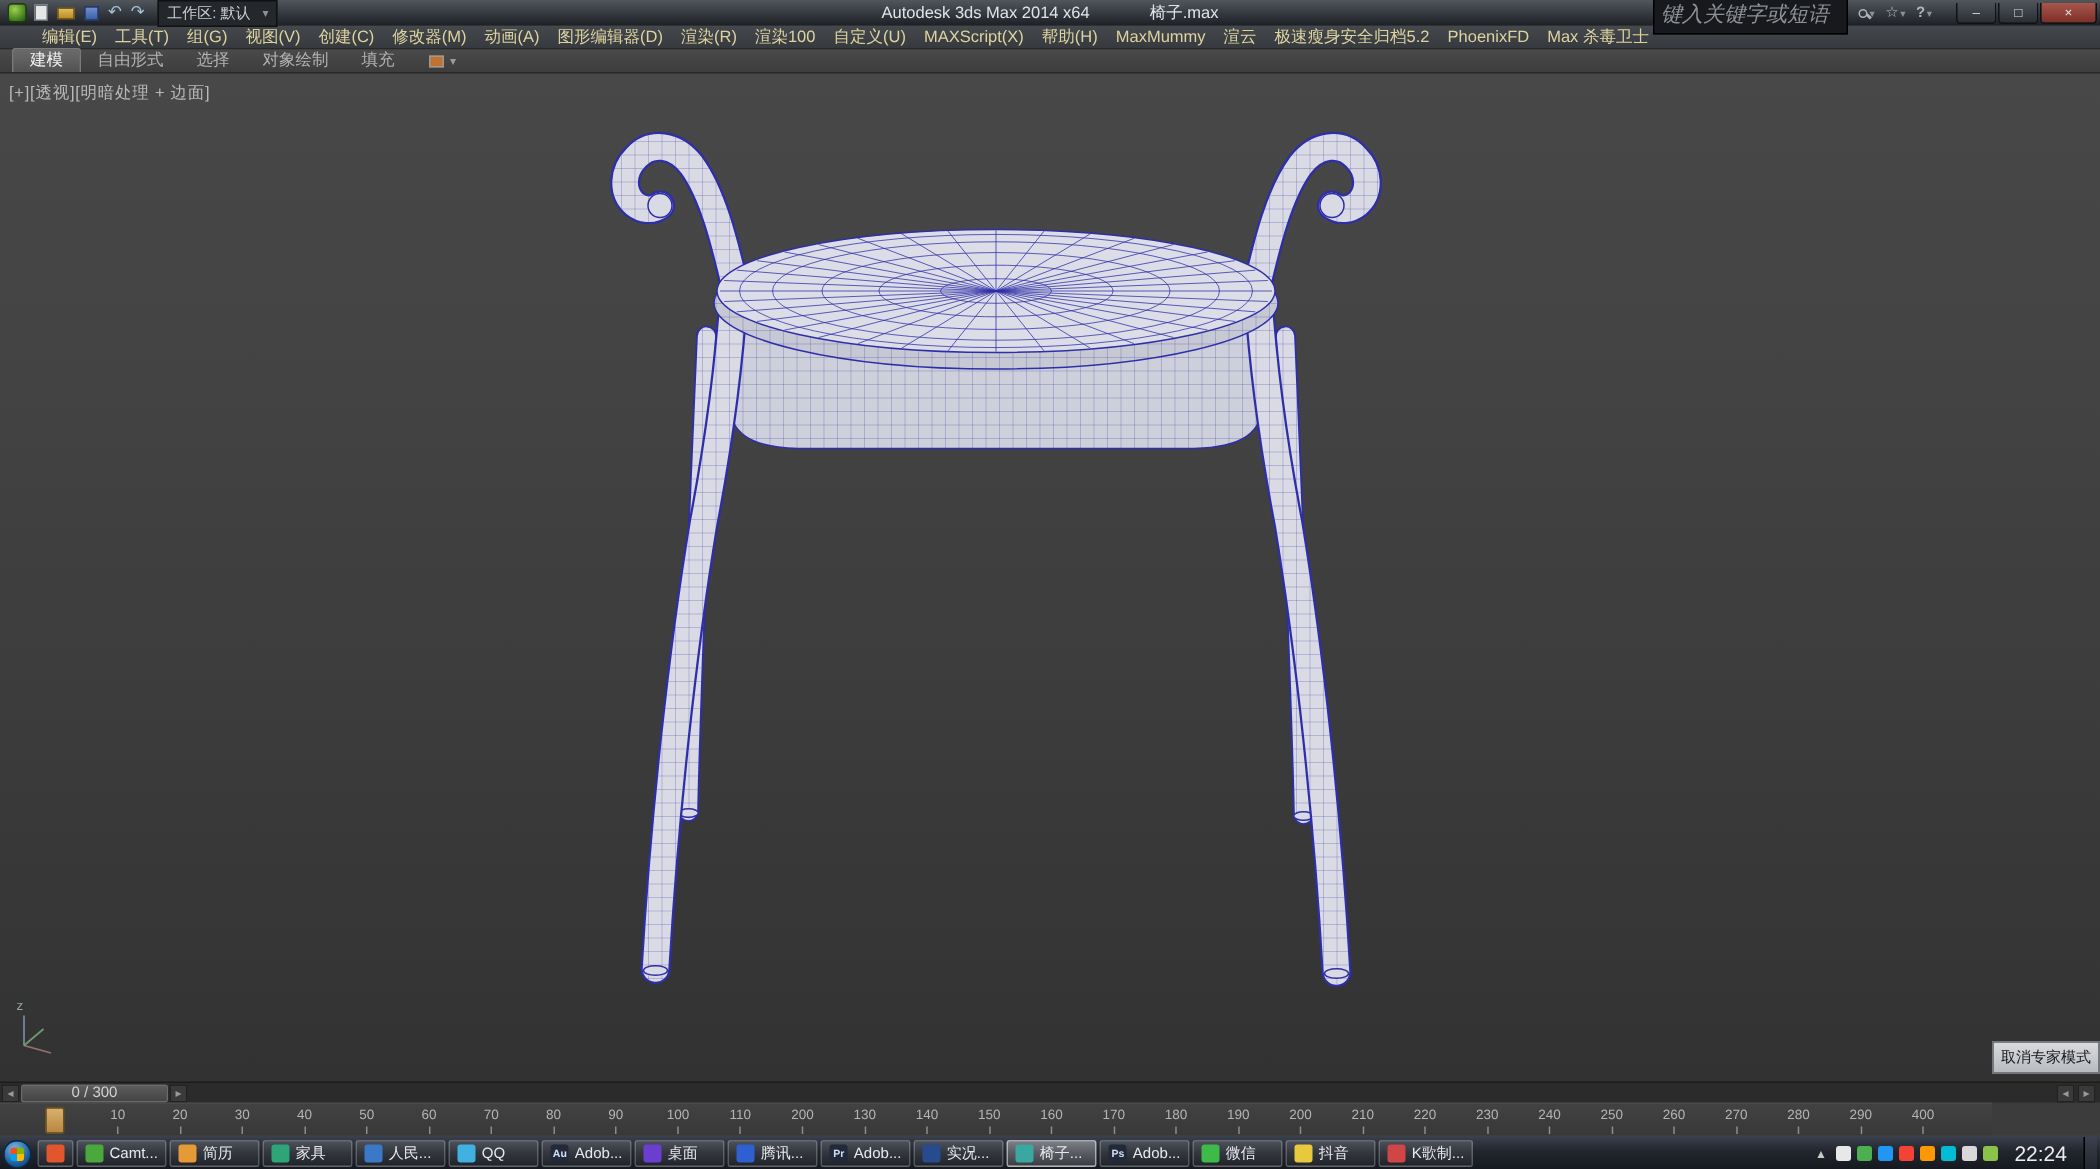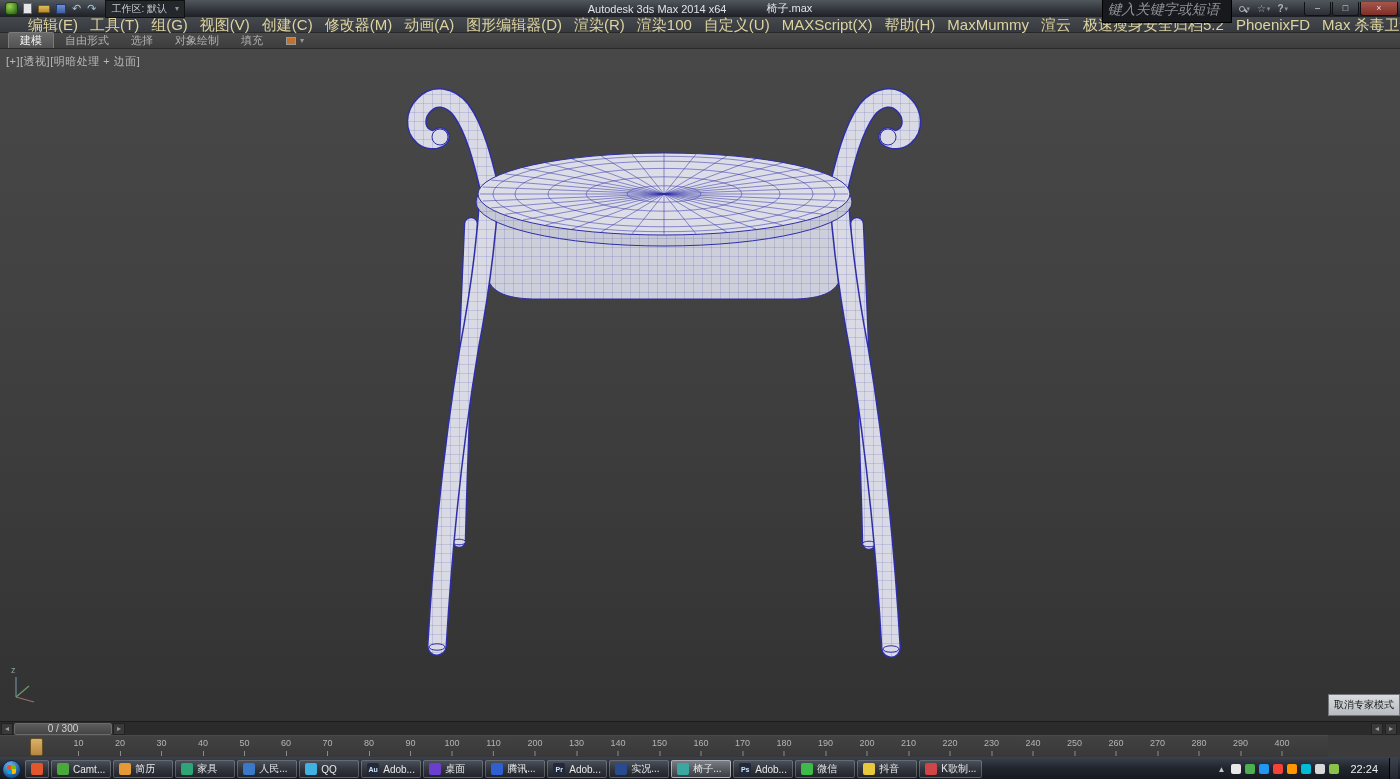--- a/index.html
+++ b/index.html
@@ -32,21 +32,21 @@
   .ddm{font-size:7px;color:#8d9196;}
   .win-btns{display:flex;margin-left:8px;}
   .win-btn{width:27px;height:14px;border:1px solid #101215;border-top:none;border-radius:0 0 3px 3px;
     background:linear-gradient(#4c5158,#2b2f34);color:#dcdfe3;font-size:9px;display:flex;align-items:center;justify-content:center;margin-left:1px;}
   .win-btn.close{width:38px;background:linear-gradient(#a8564c,#7c2f27);}
 
   
   .menubar{position:absolute;top:17px;left:0;right:0;height:16px;z-index:5;
     background:linear-gradient(#45484c,#36393d);border-bottom:1px solid #26282b;
     display:flex;align-items:center;padding-left:22px;}
-  .menu-item{font-size:15px;color:#ddd3a0;padding:0 6px;line-height:16px;white-space:nowrap;}
+  .menu-item{font-size:11px;color:#ddd3a0;padding:0 6px;line-height:16px;white-space:nowrap;}
 
   
   .ribbon{position:absolute;top:33px;left:0;right:0;height:16px;z-index:5;
     background:linear-gradient(#4a4a4a,#3d3d3d);border-bottom:1px solid #2a2a2a;
     display:flex;align-items:flex-end;padding-left:8px;}
   .ribbon-tab{font-size:11px;color:#b2b2b2;padding:1px 11px;line-height:13px;white-space:nowrap;}
   .ribbon-tab.active{background:linear-gradient(#6b6b6b,#525252);color:#f2f2f2;
     border:1px solid #7a7a7a;border-bottom:none;border-radius:2px 2px 0 0;}
   .ribbon-extra{display:flex;align-items:center;gap:4px;margin-left:12px;margin-bottom:3px;}
   .rx-box{width:10px;height:8px;border:1px solid #999;background:#c0722e;}
@@ -107,21 +107,21 @@
     border:1px solid rgba(255,255,255,.22);border-radius:2px;overflow:hidden;flex:none;}
   .task-item.iconic{min-width:24px;max-width:26px;justify-content:center;}
   .task-item.active{background:linear-gradient(rgba(255,255,255,.36),rgba(255,255,255,.15));
     border-color:rgba(255,255,255,.5);}
   .task-icon{width:12px;height:12px;border-radius:2px;flex:none;display:flex;align-items:center;
     justify-content:center;font-size:7px;font-weight:bold;color:#cfe2f5;}
   .task-label{font-size:10px;color:#e7e9eb;white-space:nowrap;overflow:hidden;text-overflow:ellipsis;}
   .tray{margin-left:auto;display:flex;align-items:center;gap:4px;}
   .tray-up{color:#c8c8c8;font-size:8px;margin-right:2px;}
   .tray-dot{width:10px;height:10px;border-radius:2px;flex:none;}
-  .tray-clock{color:#eceef0;font-size:11px;margin:0 7px;}
+  .tray-clock{color:#eceef0;font-size:14px;margin:0 7px;}
   .show-desktop{width:9px;height:22px;border-left:1px solid #000;
     background:linear-gradient(#3b414e,#21252d);}
 </style>
 </head>
 <body>
 
 <div class="titlebar">
   <span class="logo"></span>
   <div class="qat">
     <span class="qicon">

